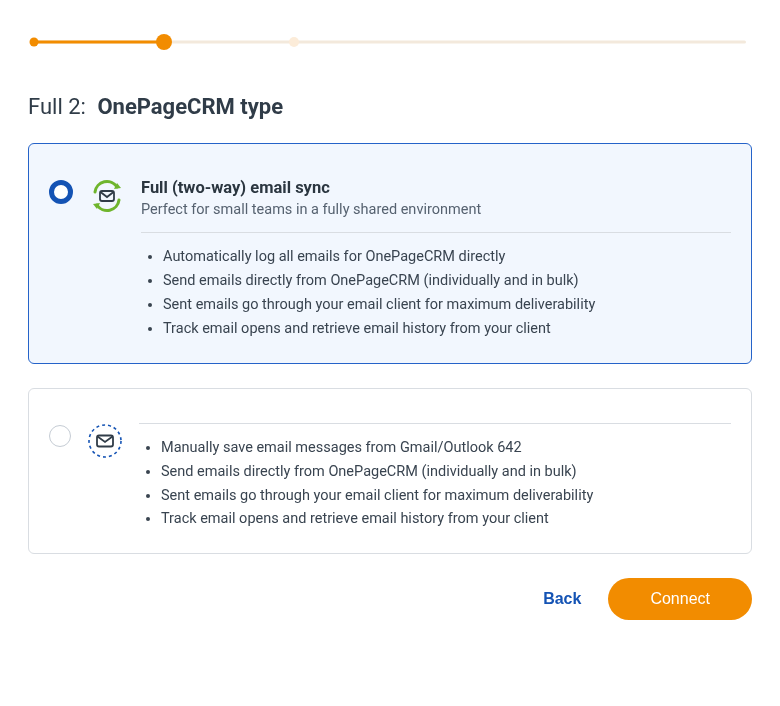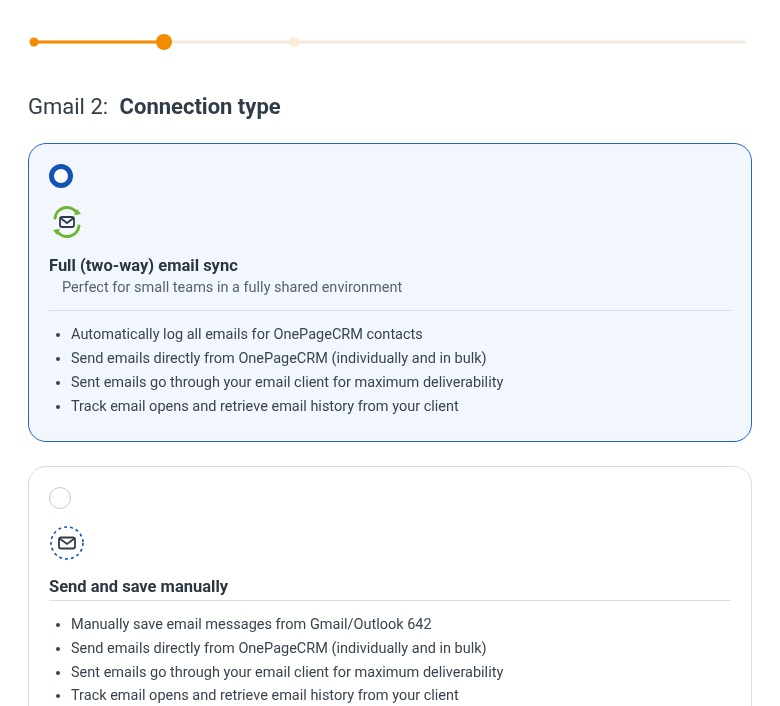--- a/index.html
+++ b/index.html
@@ -30,28 +30,27 @@
     .progress-dot.future { background: #fcecd9; width: 10px; height: 10px; left: 266px; }
 
     
     .step-heading { font-size: 22px; color: #303c48; margin-bottom: 24px; }
     .step-heading .label { font-weight: 400; }
     .step-heading .title { font-weight: 700; margin-left: 6px; }
 
     
     .option {
       border: 1px solid #d9dde2;
-      border-radius: 18px;
-      padding: 18px 20px 22px 20px;
+      border-radius: 6px;
+      padding: 34px 20px 22px 20px;
       display: flex;
       gap: 16px;
       margin-bottom: 24px;
       cursor: pointer;
       background: #fff;
-      flex-direction: column;
     }
     .option.selected {
       border: 1.5px solid #2563c9;
       background: #f2f7fe;
     }
 
     .radio-col { flex: 0 0 auto; padding-top: 2px; }
     .radio {
       width: 22px; height: 22px; border-radius: 50%;
       border: 1px solid #c5ccd4; background: #fff;
@@ -64,50 +63,50 @@
 
     .icon-col { flex: 0 0 auto; display: flex; align-items: flex-start; padding-top: 0; }
     .icon-circle {
       width: 36px; height: 36px; border-radius: 50%;
       display: flex; align-items: center; justify-content: center;
       position: relative;
     }
 
     .content-col { flex: 1 1 auto; }
     .opt-title { font-size: 16.5px; font-weight: 700; color: #2b3640; margin-bottom: 4px; }
-    .opt-sub { font-size: 14.5px; color: #566270; margin-bottom: 14px; margin-left: 13px; }
+    .opt-sub { font-size: 14.5px; color: #566270; margin-bottom: 14px; }
     .divider { height: 1px; background: #d9dde2; margin-bottom: 12px; }
     .features { list-style: disc; padding-left: 22px; }
     .features li { font-size: 14.5px; color: #394450; line-height: 1.65; }
 
     
     .footer { display: flex; justify-content: flex-end; align-items: center; gap: 17px; margin-top: 8px; }
     .btn-back {
       background: none; border: none; color: #1453b4; font-size: 16px; font-weight: 700;
       cursor: pointer; padding: 8px 10px;
     }
     .btn-connect {
-      background: #f28c00; border: none; color: #fff; font-size: 16px; font-weight: 700;
+      background: #f28c00; border: none; color: #fff; font-size: 16px; font-weight: 400;
       cursor: pointer; padding: 12px 42px; border-radius: 24px;
     }
   </style>
 </head>
 <body>
 
 <div class="progress-wrap">
   <div class="progress-track"></div>
   <div class="progress-fill"></div>
   <div class="progress-dot small"></div>
   <div class="progress-dot big"></div>
   <div class="progress-dot future"></div>
 </div>
 
 <h2 class="step-heading">
-  <span class="label">Gmail 2:</span>
-  <span class="title">Connection type</span>
+  <span class="label">Full 2:</span>
+  <span class="title">OnePageCRM type</span>
 </h2>
 
 <div class="option selected">
   <div class="radio-col">
     <div class="radio"></div>
   </div>
   <div class="icon-col">
     <div class="icon-circle">
       <svg width="36" height="36" viewBox="0 0 36 36">
         <path d="M 6 14 A 12 12 0 0 1 28 9" fill="none" stroke="#6fb52d" stroke-width="3" stroke-linecap="round"></path>
@@ -117,21 +116,21 @@
         <rect x="11" y="13" width="14" height="10" rx="2" fill="none" stroke="#303c48" stroke-width="1.8"></rect>
         <path d="M 11.5 14 L 18 19 L 24.5 14" fill="none" stroke="#303c48" stroke-width="1.8"></path>
       </svg>
     </div>
   </div>
   <div class="content-col">
     <div class="opt-title">Full (two-way) email sync</div>
     <div class="opt-sub">Perfect for small teams in a fully shared environment</div>
     <div class="divider"></div>
     <ul class="features">
-      <li>Automatically log all emails for OnePageCRM contacts</li>
+      <li>Automatically log all emails for OnePageCRM directly</li>
       <li>Send emails directly from OnePageCRM (individually and in bulk)</li>
       <li>Sent emails go through your email client for maximum deliverability</li>
       <li>Track email opens and retrieve email history from your client</li>
     </ul>
   </div>
 </div>
 
 <div class="option">
   <div class="radio-col">
     <div class="radio"></div>
@@ -139,21 +138,20 @@
   <div class="icon-col">
     <div class="icon-circle">
       <svg width="36" height="36" viewBox="0 0 36 36">
         <circle cx="18" cy="18" r="16" fill="none" stroke="#1453b4" stroke-width="1.6" stroke-dasharray="3 3"></circle>
         <rect x="10" y="12.5" width="16" height="11" rx="2" fill="none" stroke="#303c48" stroke-width="1.8"></rect>
         <path d="M 10.5 13.5 L 18 19 L 25.5 13.5" fill="none" stroke="#303c48" stroke-width="1.8"></path>
       </svg>
     </div>
   </div>
   <div class="content-col">
-    <div class="opt-title">Send and save manually</div>
     <div class="divider"></div>
     <ul class="features">
       <li>Manually save email messages from Gmail/Outlook 642</li>
       <li>Send emails directly from OnePageCRM (individually and in bulk)</li>
       <li>Sent emails go through your email client for maximum deliverability</li>
       <li>Track email opens and retrieve email history from your client</li>
     </ul>
   </div>
 </div>
 

